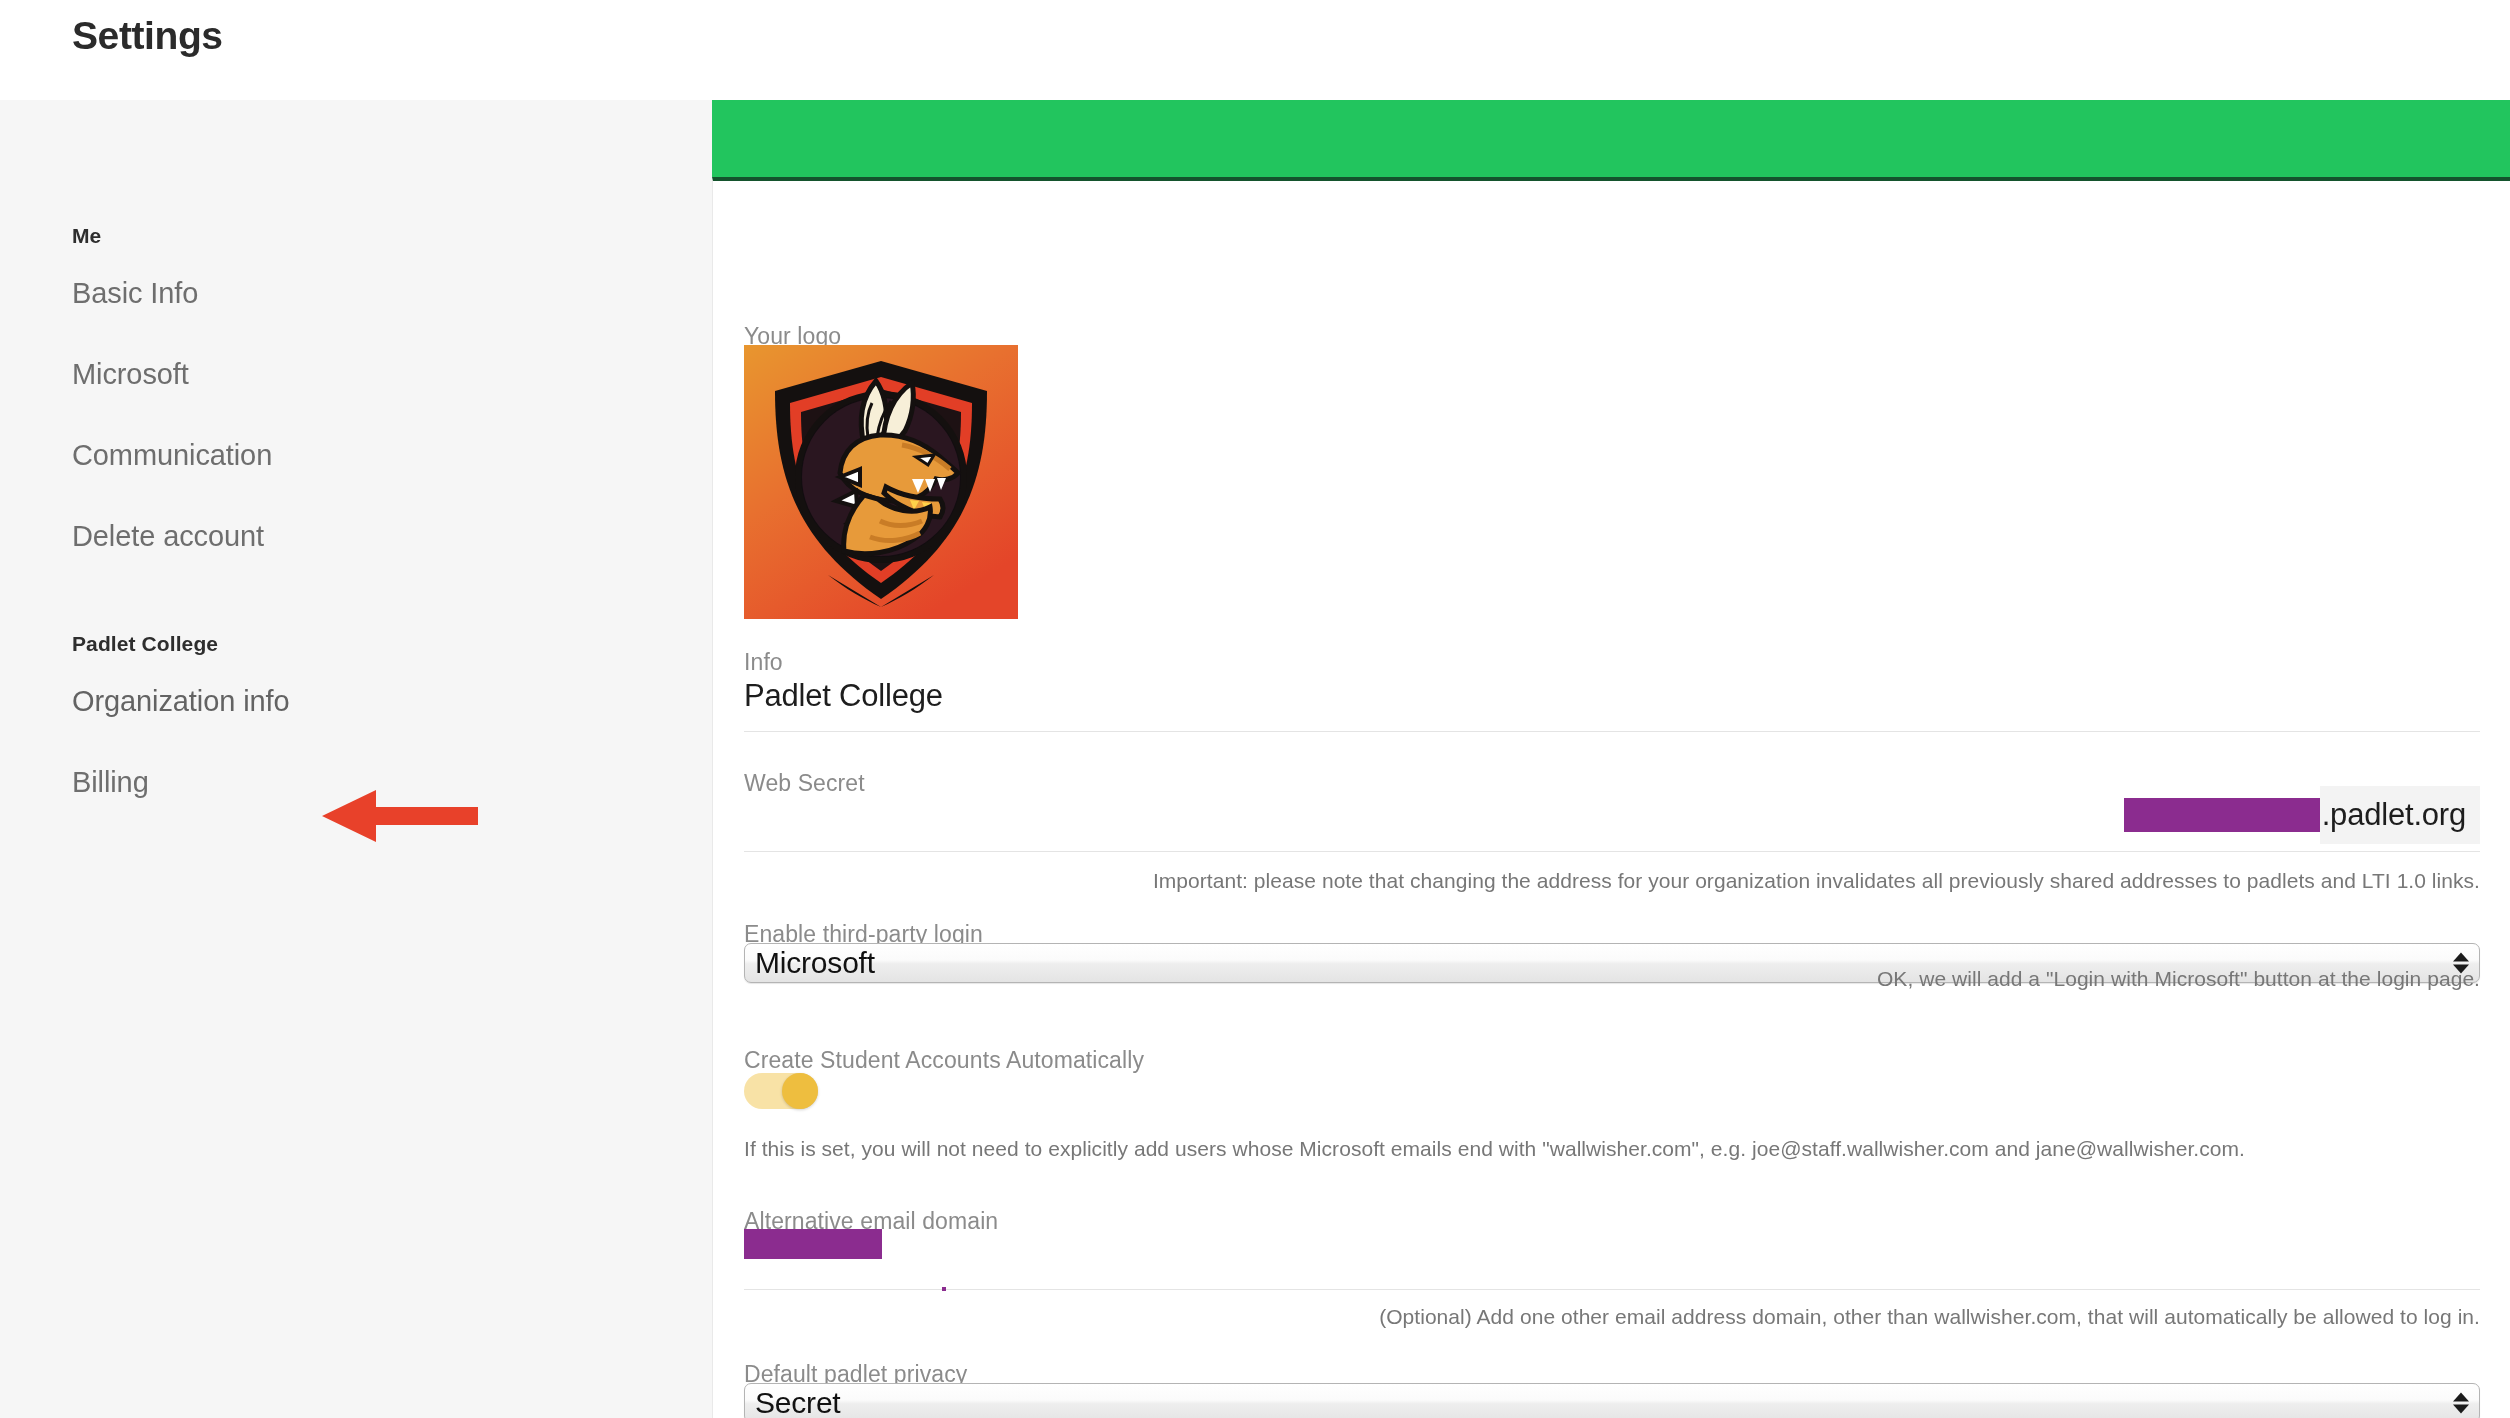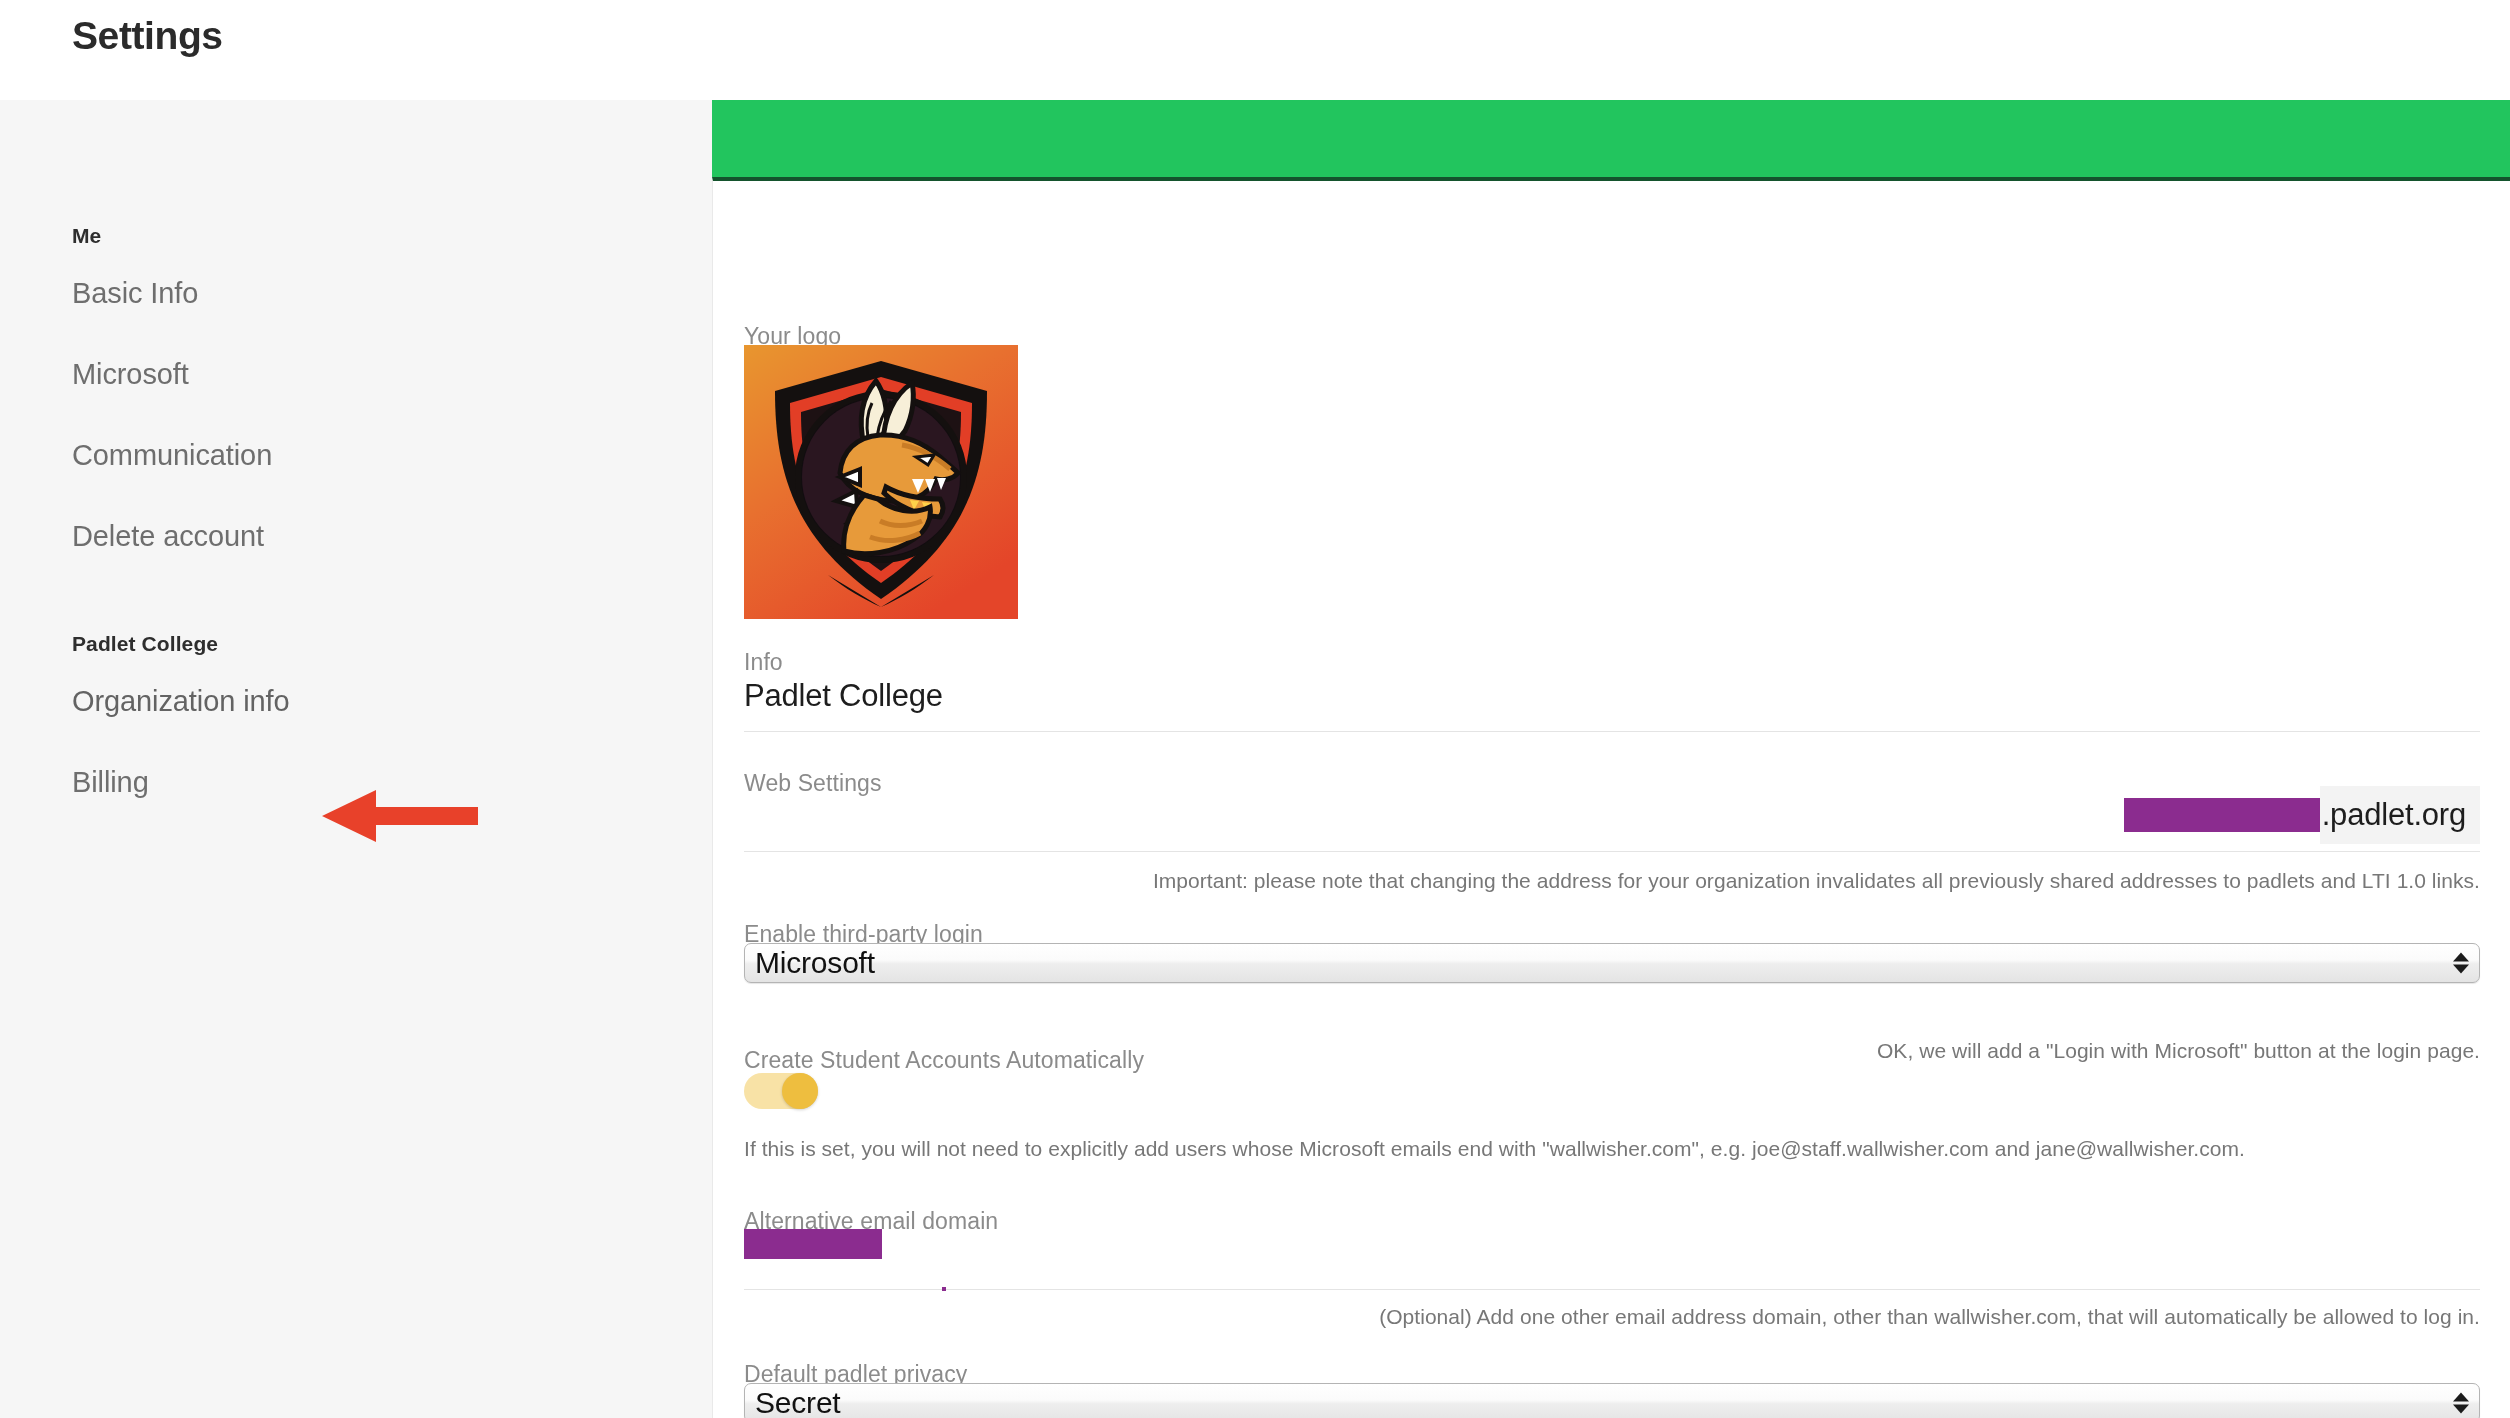--- a/index.html
+++ b/index.html
@@ -160,21 +160,21 @@
     color: #1d1d1d;
     background: #f3f3f3;
     padding: 8px 14px 8px 2px;
     line-height: 42px;
     letter-spacing: -0.2px;
   }
 
   
   .tpl-label   { top: 738px; }
   .tpl-select  { top: 762px; }
-  .tpl-helper  { top: 856px; }
+  .tpl-helper  { top: 784px; }
 
   .native-select {
     position: relative;
     width: 1736px;
     height: 40px;
     border-radius: 7px;
     border: 1px solid #b4b4b4;
     background: linear-gradient(to bottom, #ffffff 0%, #fbfbfb 42%, #eeeeee 52%, #e4e4e4 100%);
     box-shadow: 0 1px 1px rgba(0,0,0,0.10);
     display: flex;
@@ -335,21 +335,21 @@
             <path d="M126 192 C142 198 162 196 176 188" fill="none" stroke="#c97c26" stroke-width="5"></path>
 
             <path d="M84 230 L137 262 L190 230 C172 244 155 254 137 262 C119 254 102 244 84 230 Z" fill="#14100f"></path>
           </svg>
         </div>
 
         <div class="row field-label name-label">Info</div>
         <div class="row field-value name-value">Padlet College</div>
         <div class="row underline name-rule"></div>
 
-        <div class="row field-label web-label">Web Settings</div>
+        <div class="row field-label web-label">Web Secret</div>
 
         <div class="row web-field">
           <div class="web-inline">
             <span class="redact redact-web"></span>
             <span class="web-suffix">.padlet.org</span>
           </div>
         </div>
         <div class="row underline web-rule"></div>
         <div class="row helper-text web-helper">Important: please note that changing the address for your organization invalidates all previously shared addresses to padlets and LTI 1.0 links.</div>
 

